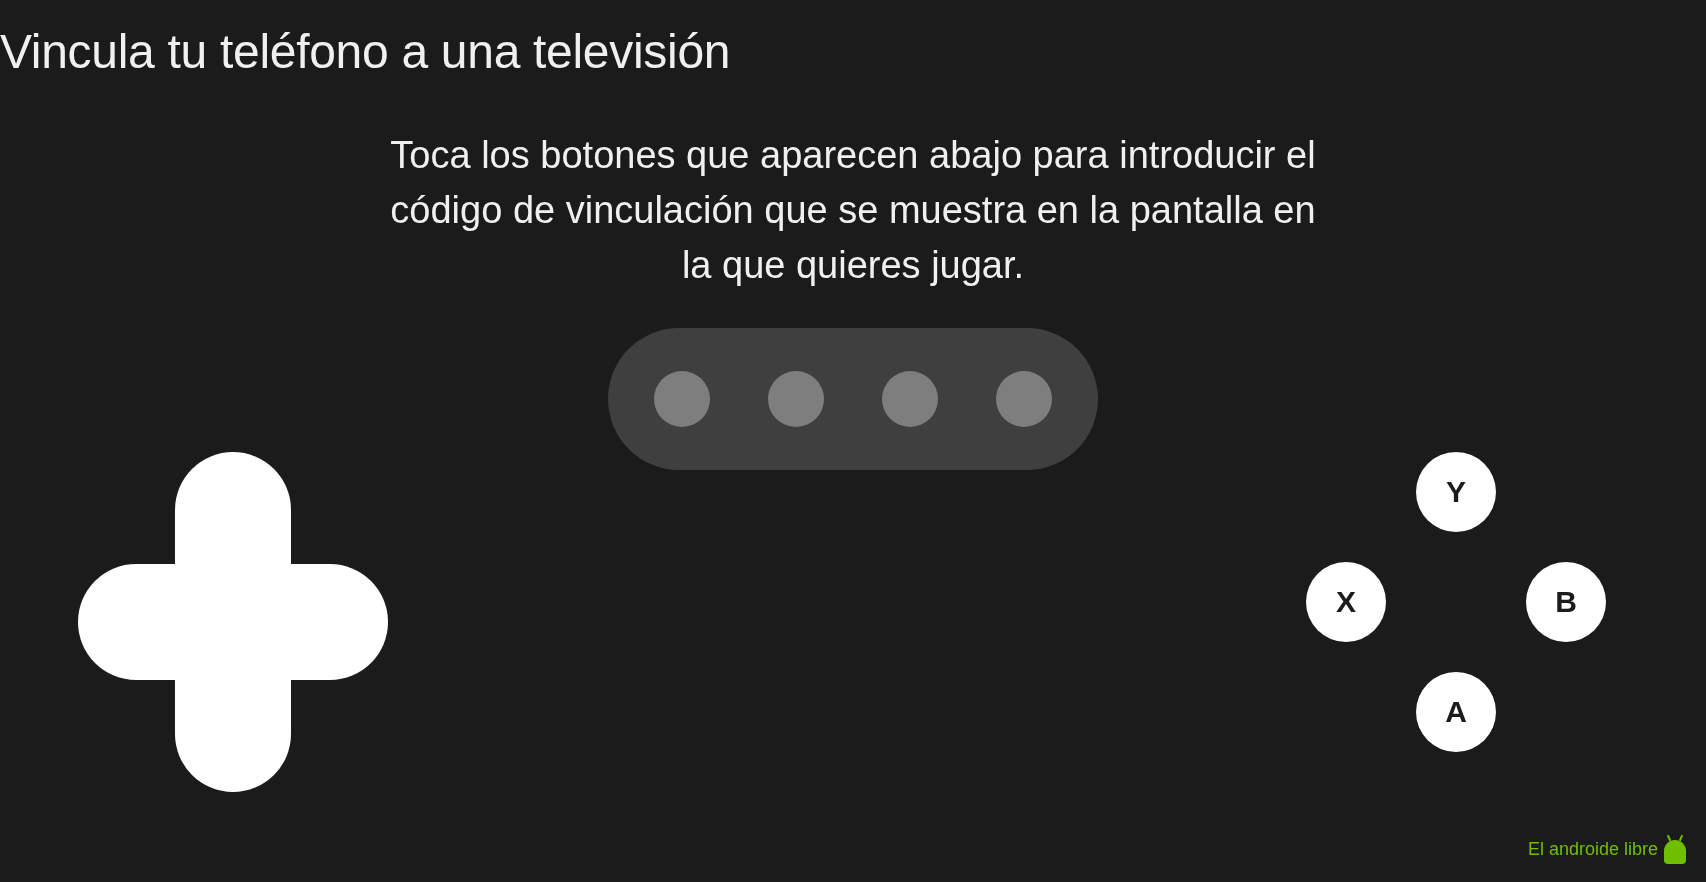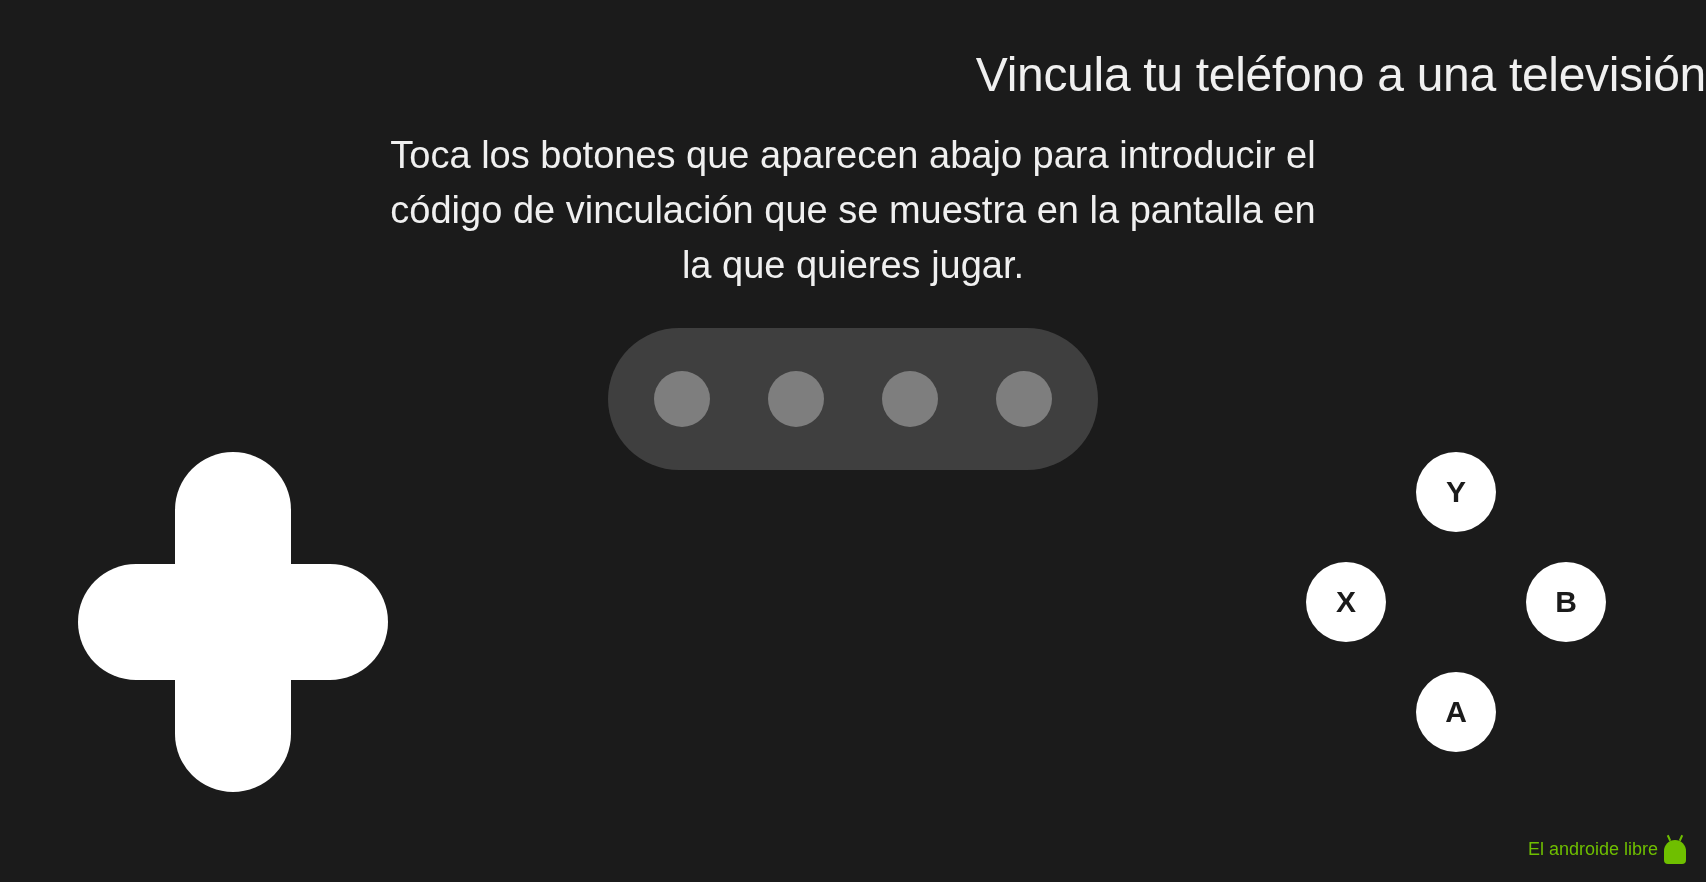--- a/index.html
+++ b/index.html
@@ -11,22 +11,22 @@
       width: 1706px;
       height: 882px;
       background-color: #1b1b1b;
       font-family: 'Helvetica Neue', Arial, sans-serif;
       overflow: hidden;
       position: relative;
     }
     .title {
       position: absolute;
       width: 100%;
-      top: 47px;
-      text-align: right;
+      top: 24px;
+      text-align: left;
       color: #f0f0f0;
       font-size: 48px;
       font-weight: 500;
       letter-spacing: -0.3px;
     }
     .description {
       position: absolute;
       width: 100%;
       top: 128px;
       text-align: center;

